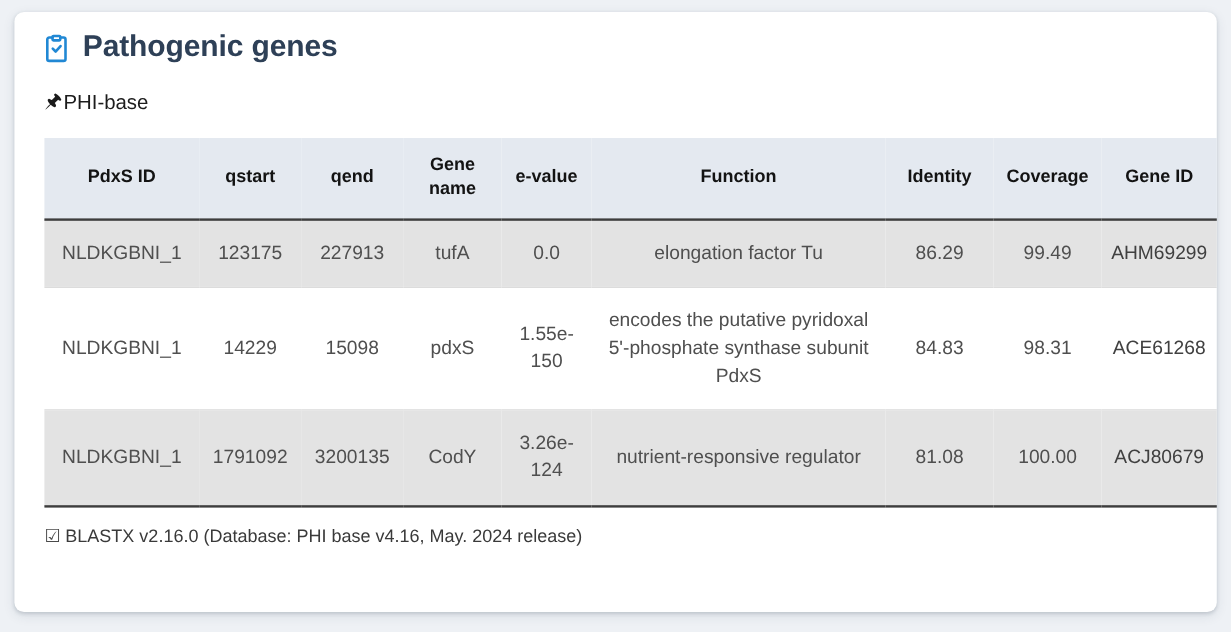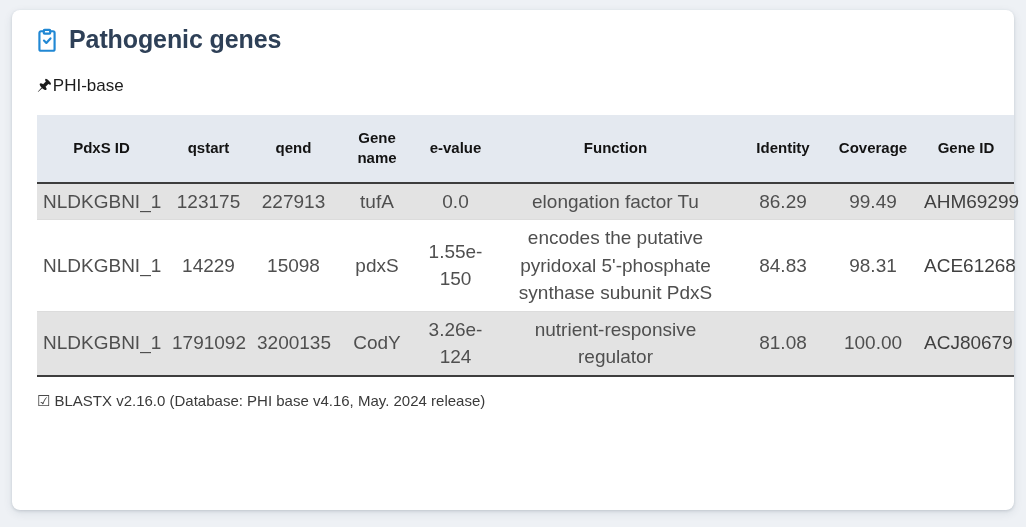--- a/index.html
+++ b/index.html
@@ -88,23 +88,23 @@
     font-size: 15px;
     text-align: center;
     vertical-align: middle;
     padding: 13px 6px;
     border-bottom: 2px solid #3d3d3d;
     line-height: 1.35;
   }
   table.gene-table tbody td {
     text-align: center;
     vertical-align: middle;
-    padding: 4px 6px;
+    padding: 16px 6px;
     color: #4f4f4f;
-    font-size: 19px;
+    font-size: 16px;
     line-height: 1.45;
     border-bottom: 1px solid #dcdcdc;
   }
   table.gene-table tbody tr.striped td {
     background: #e3e3e3;
   }
   table.gene-table tbody tr:last-child td {
     border-bottom: 2px solid #3d3d3d;
   }
   td.gene-id a {

